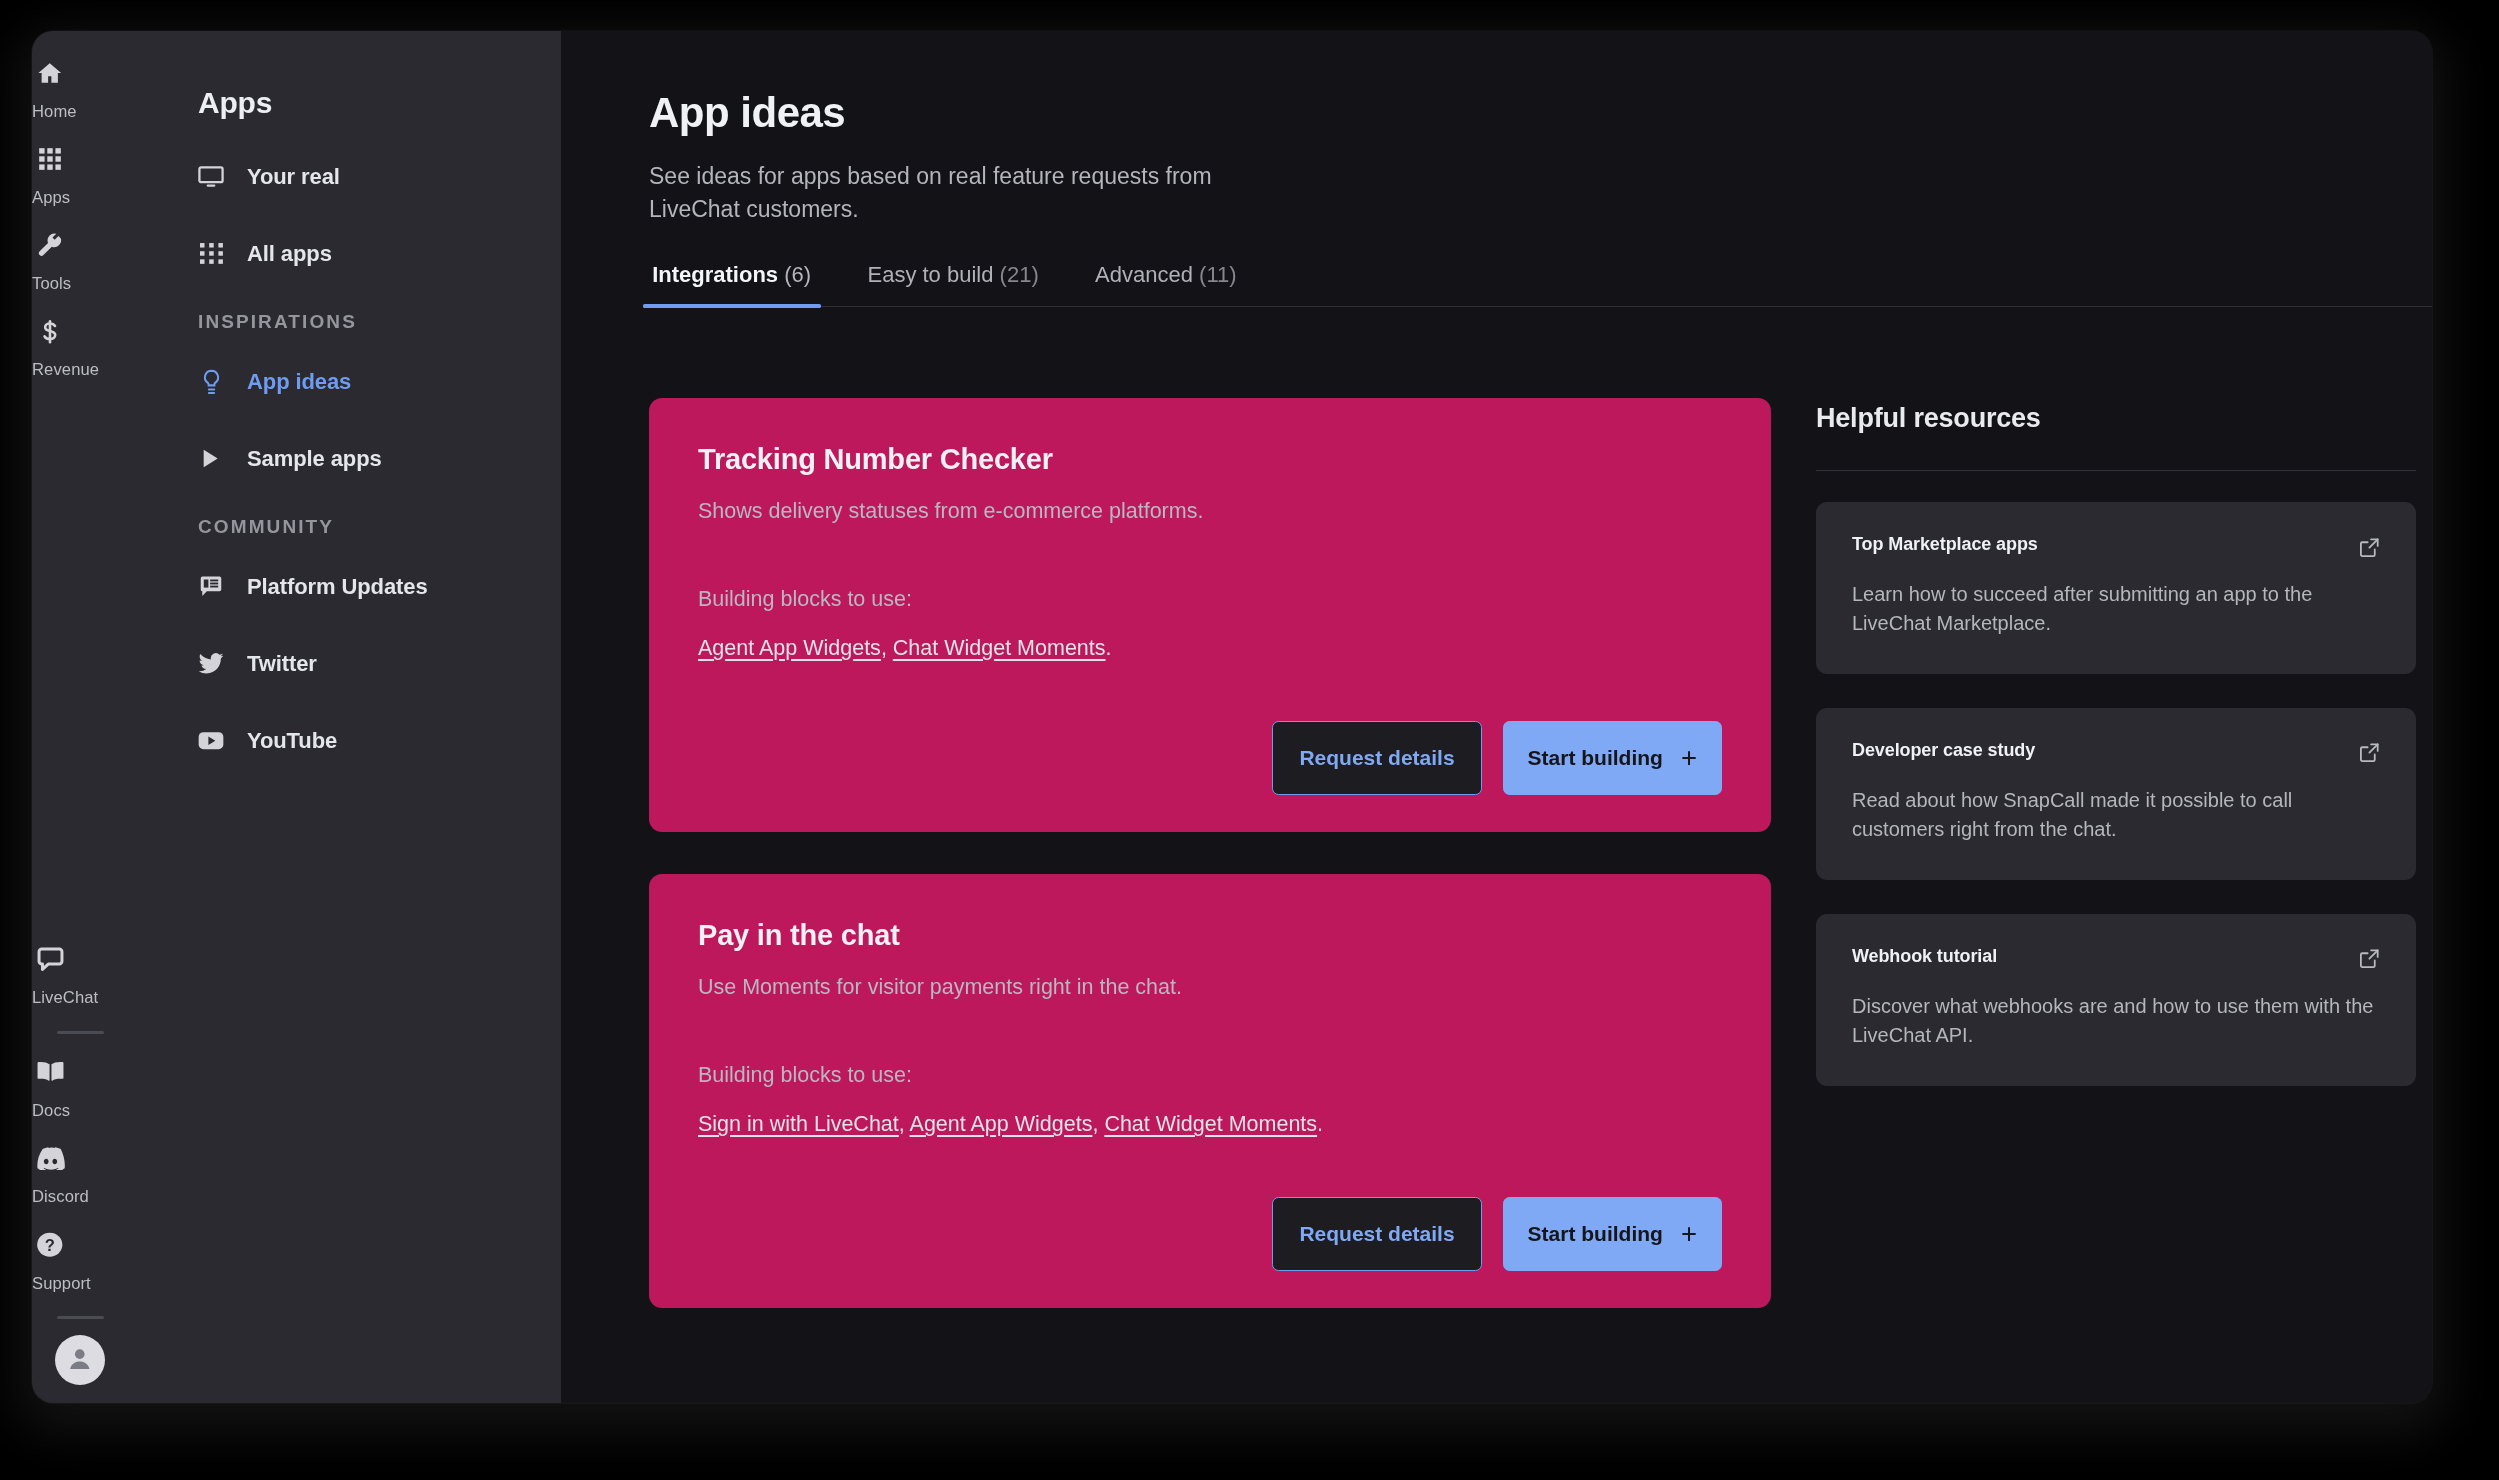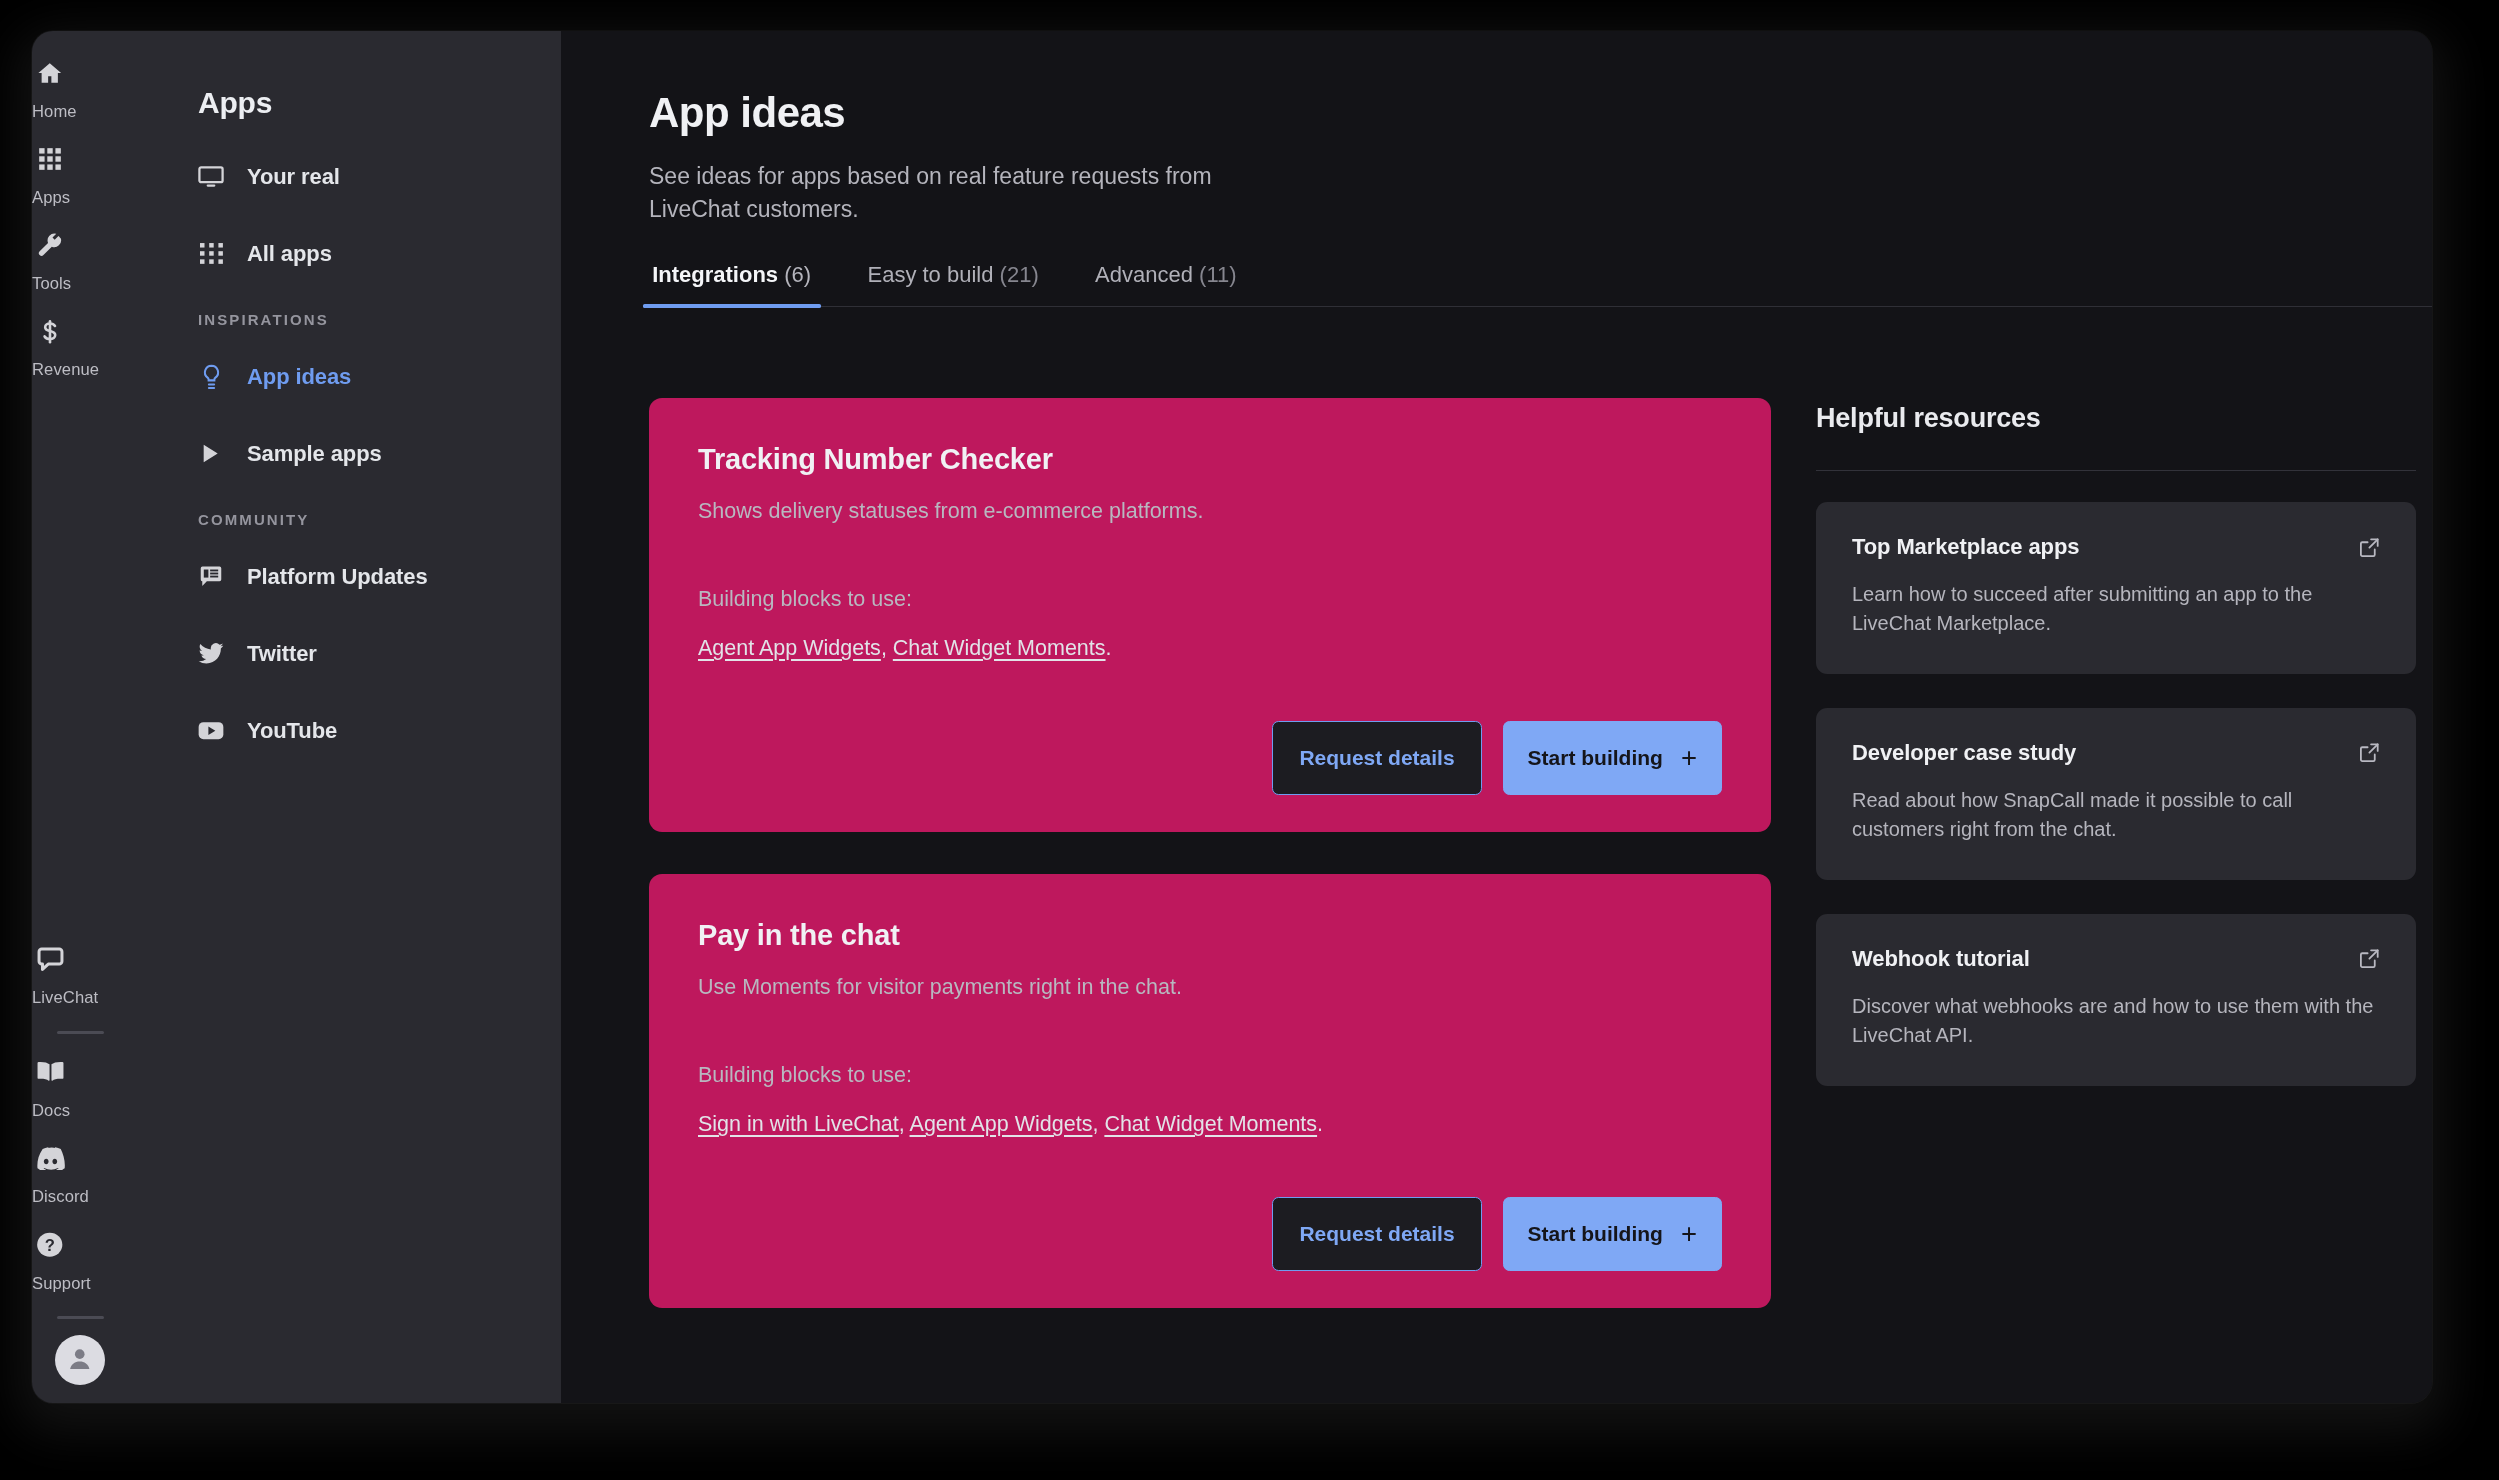--- a/index.html
+++ b/index.html
@@ -114,21 +114,21 @@
     flex: 0 0 26px;
   }
   .nav-label {
     font-size: 22px;
     font-weight: bold;
     color: #e4e6ea;
     letter-spacing: -0.1px;
   }
   .nav-item.active .nav-label, .nav-item.active .nav-icon { color: #6f9cf0; }
   .nav-section {
-    font-size: 15px;
+    font-size: 19px;
     font-weight: bold;
     color: #95959e;
     letter-spacing: 2.1px;
     margin: 14.6px 0 29px 0;
   }
 
   
   #main {
     flex: 1 1 auto;
     background: #131317;
@@ -275,21 +275,21 @@
     cursor: pointer;
   }
   .res-head {
     display: flex;
     align-items: flex-start;
     justify-content: space-between;
     gap: 16px;
     margin-bottom: 19.4px;
   }
   .res-title {
-    font-size: 22px;
+    font-size: 18px;
     font-weight: bold;
     color: #f0f1f4;
     letter-spacing: -0.1px;
   }
   .res-ext-icon { color: #b9b9c2; flex: 0 0 auto; padding-top: 2.4px; }
   .res-desc {
     font-size: 20px;
     line-height: 1.45;
     color: #b5b5bd;
   }

